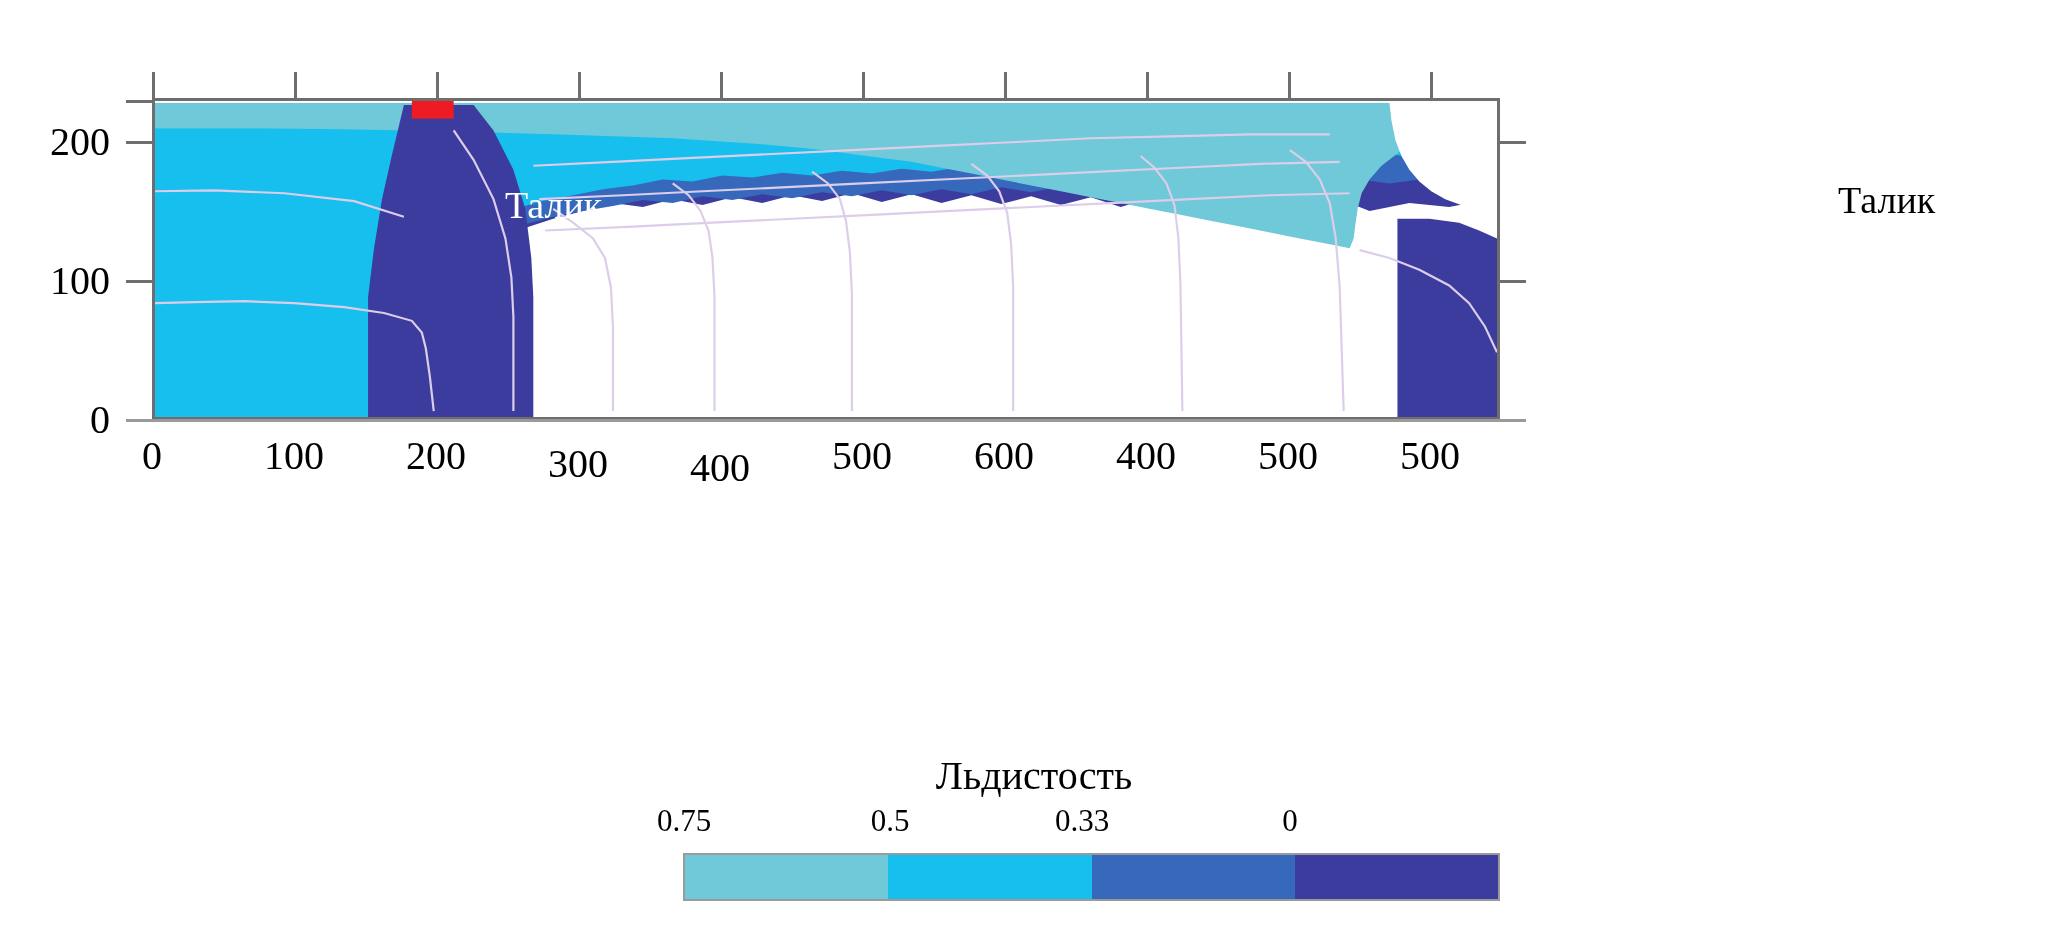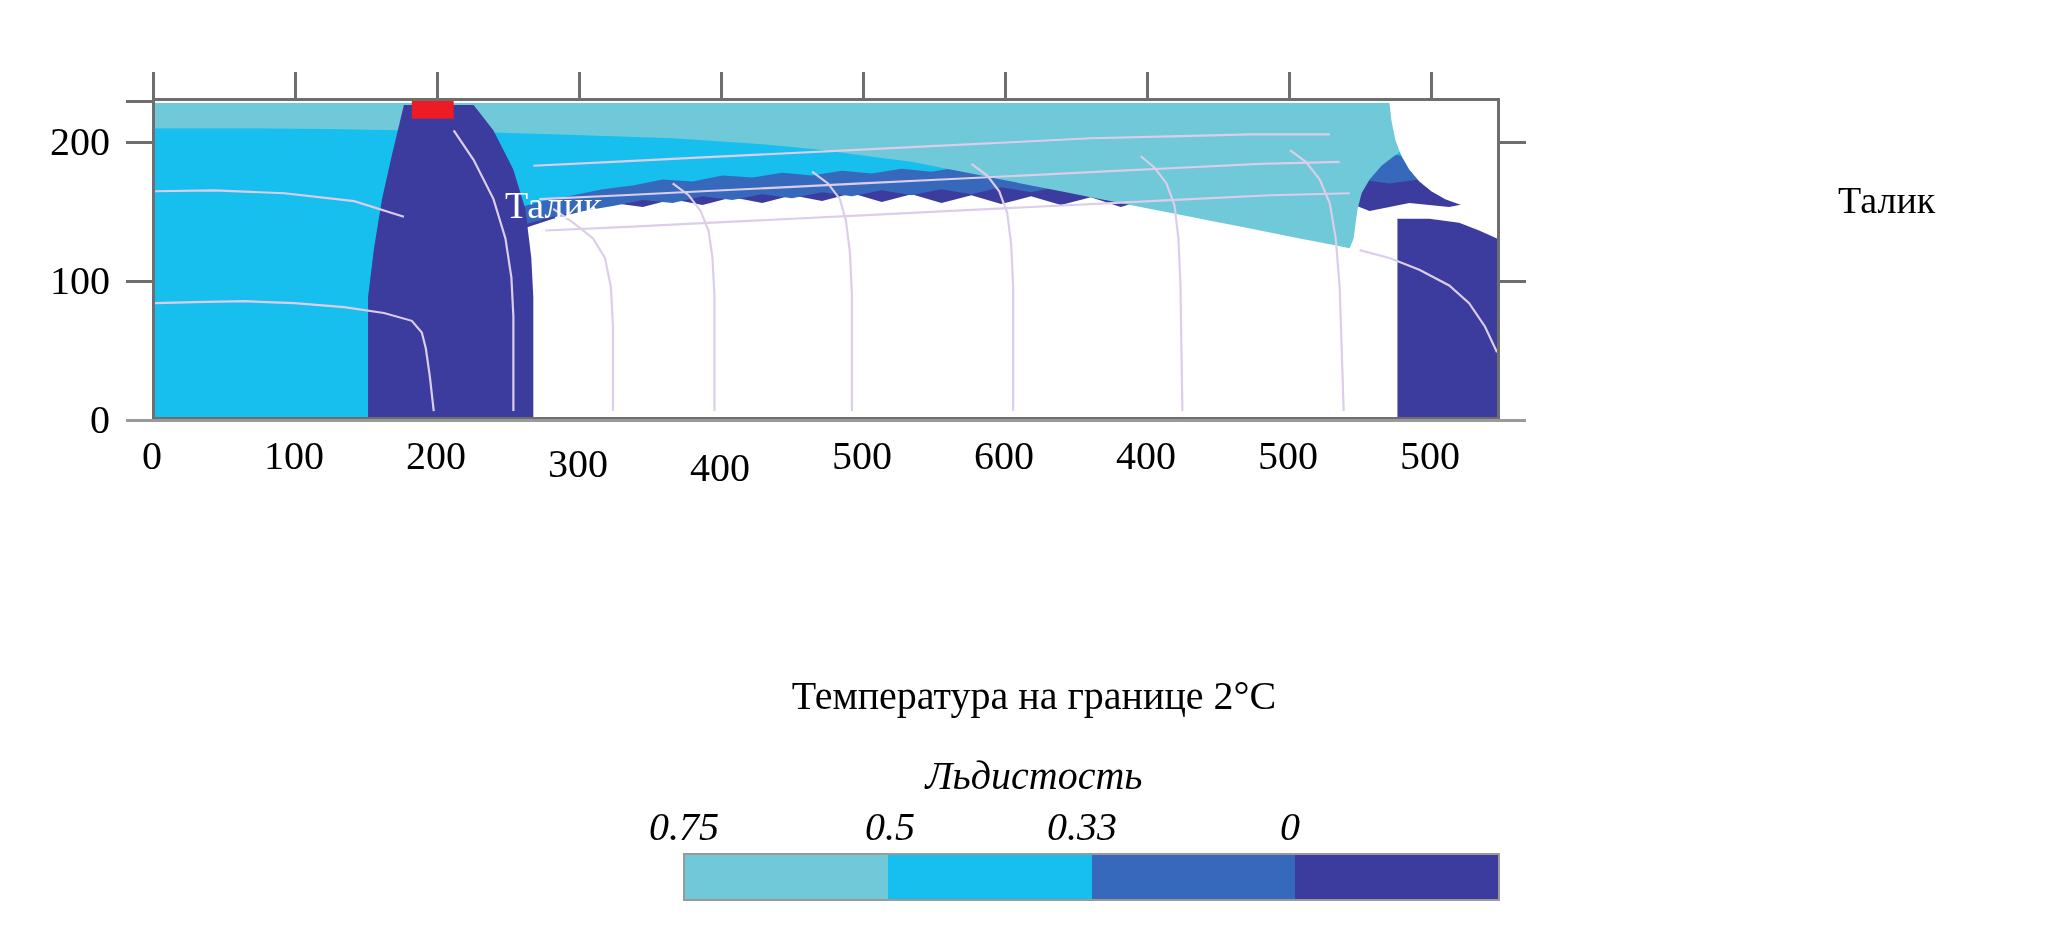--- a/index.html
+++ b/index.html
@@ -21,25 +21,25 @@
   .tick-h{position:absolute;height:3px;background:#6e6e6e;}
 
   
   .talik-in{position:absolute;font-size:38px;color:#ffffff;white-space:nowrap;}
   .talik-out{position:absolute;font-size:38px;color:#000000;white-space:nowrap;}
 
   
   #x-axis-caption{position:absolute;top:672px;left:0;width:2068px;text-align:center;font-size:40px;}
 
   
-  #colorbar-block{position:absolute;left:0;top:752px;width:2068px;font-style:italic;}
+  #colorbar-block{position:absolute;left:0;top:752px;width:2068px;}
   #cbar-title{width:100%;text-align:center;font-size:40px;}
   #cbar-wrap{position:relative;width:2068px;height:90px;margin-top:4px;}
   #cbar-ticklabels{position:relative;height:44px;}
-  #cbar-ticklabels span{position:absolute;font-size:40px;text-align:center;width:120px;top:0;}
+  #cbar-ticklabels span{position:absolute;font-size:31px;text-align:center;width:120px;top:0;}
   #cbar-bar{position:absolute;left:683px;top:50px;width:817px;height:48px;
             display:flex;border:2px solid #9a9a9a;box-sizing:border-box;}
   #cbar-bar div{flex:1 1 0;height:100%;}
 </style>
 </head>
 <body>
 
 <div id="root">
 
 
@@ -186,21 +186,20 @@
   <div class="xtxt" style="left:234px;top:432px;">100</div>
   <div class="xtxt" style="left:376px;top:432px;">200</div>
   <div class="xtxt" style="left:518px;top:440px;">300</div>
   <div class="xtxt" style="left:660px;top:444px;">400</div>
   <div class="xtxt" style="left:802px;top:432px;">500</div>
   <div class="xtxt" style="left:944px;top:432px;">600</div>
   <div class="xtxt" style="left:1086px;top:432px;">400</div>
   <div class="xtxt" style="left:1228px;top:432px;">500</div>
   <div class="xtxt" style="left:1370px;top:432px;">500</div>
 
-  <div id="x-axis-caption">Температура на границе 2°С</div>
 
   <div id="colorbar-block">
     <div id="cbar-title">Льдистость</div>
 
     <div id="cbar-wrap">
       <div id="cbar-ticklabels">
         <span style="left:624px;">0.75</span>
         <span style="left:830px;">0.5</span>
         <span style="left:1022px;">0.33</span>
         <span style="left:1230px;">0</span>

